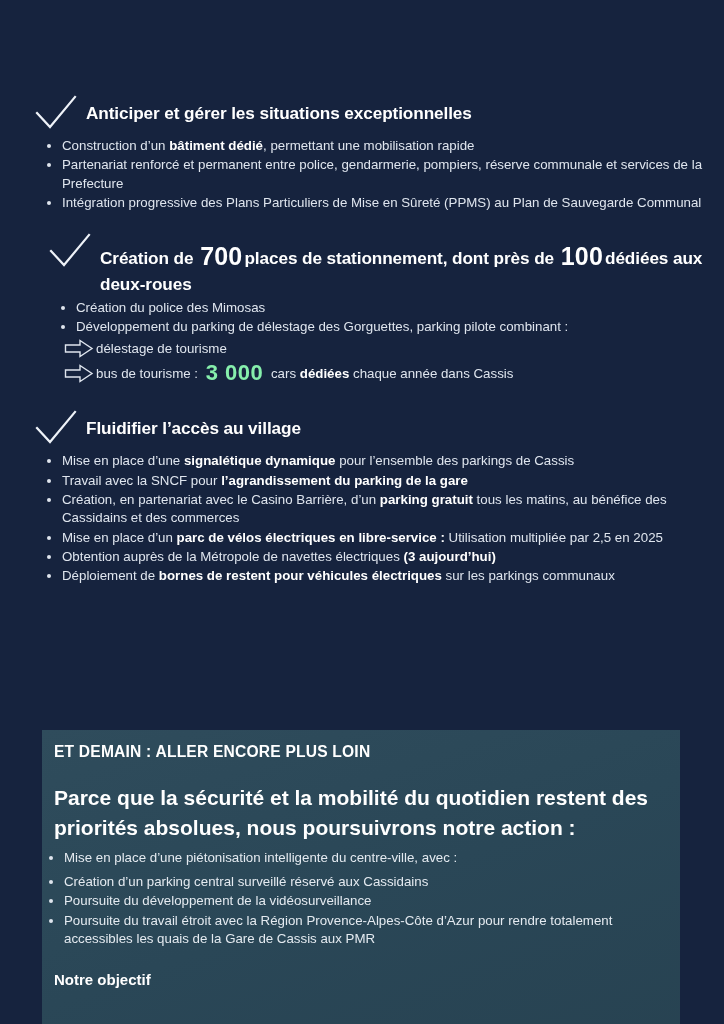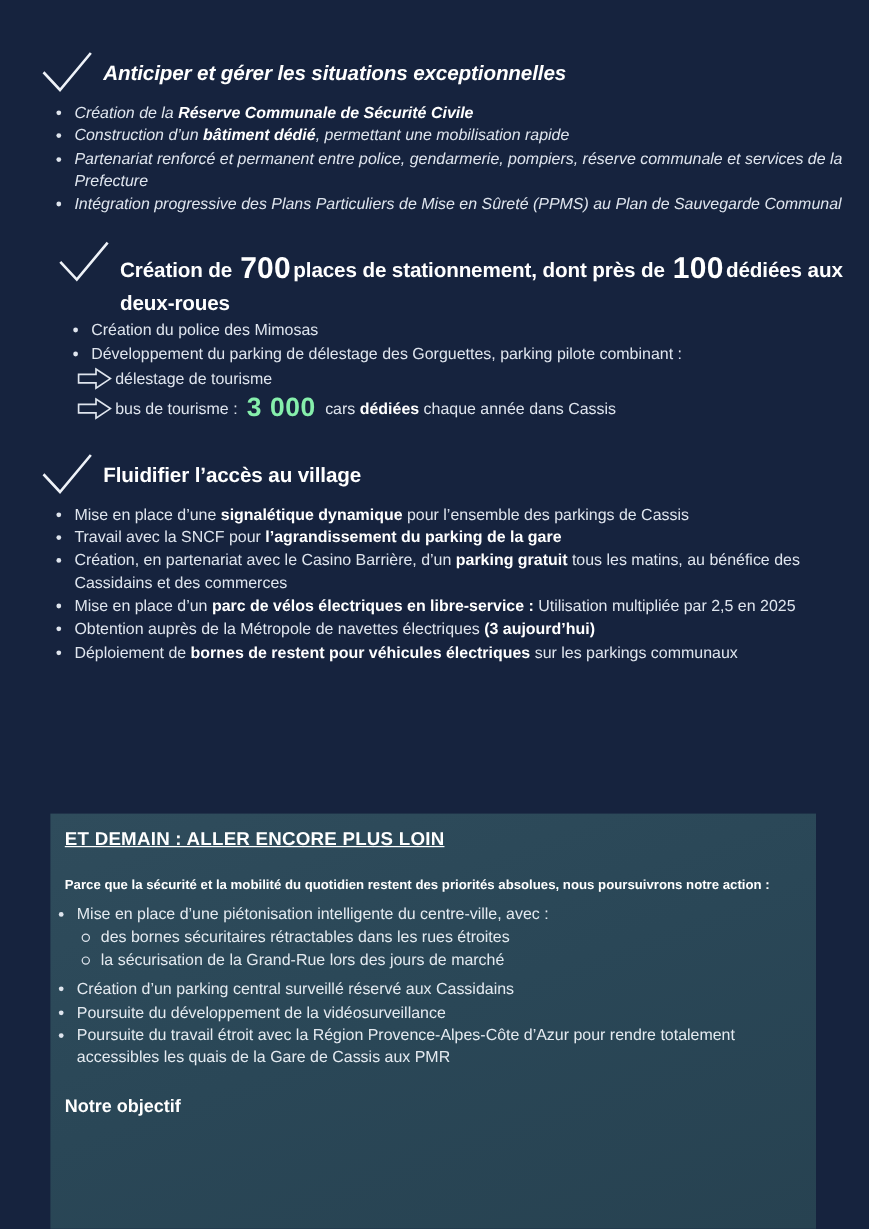--- a/index.html
+++ b/index.html
@@ -22,21 +22,21 @@
     height: 1024px;
     box-sizing: border-box;
     padding: 0;
   }
 
   
   .section {
     position: relative;
     padding-left: 34px;
   }
-  .sec-1 { margin-top: 46px; font-style: italic; }
+  .sec-1 { margin-top: 98px; }
   .sec-2 { margin-top: 24px; padding-left: 48px; }
   .sec-3 { margin-top: 26px; }
 
   .sec-head-row {
     display: flex;
     align-items: flex-start;
     gap: 8px;
   }
   .check-icon {
     flex: 0 0 auto;
@@ -158,24 +158,23 @@
     height: 347px;
     background: linear-gradient(160deg, #2f4c5c 0%, #2a4757 48%, #274251 100%);
     box-sizing: border-box;
   }
   .panel-head {
     font-size: 15.6px;
     font-weight: bold;
     color: #ffffff;
     letter-spacing: 0.2px;
     padding: 13px 0 0 12px;
-    text-decoration: underline;
   }
   .panel-lead {
-    font-size: 11px;
+    font-size: 21px;
     font-weight: bold;
     color: #ffffff;
     line-height: 1.42;
     padding: 22px 12px 0 12px;
     max-width: 600px;
   }
   .panel ul.bullets > li,
   .panel ul.subbullets > li {
     color: #e4eaf0;
   }
@@ -202,21 +201,20 @@
       <span class="check-icon">
         <svg viewBox="0 0 44 40" width="44" height="40">
           <path d="M3 19 L16 33 L41 3" fill="none" stroke="#eef2f8" stroke-width="2.2" stroke-linecap="square" stroke-linejoin="miter"></path>
           <path d="M3 19 L16 33 L41 3" fill="none" stroke="#16233e" stroke-width="0"></path>
           <path d="M6.5 16 L16 26.5 L37.5 1" fill="none" stroke="#eef2f8" stroke-width="0"></path>
         </svg>
       </span>
       <div class="sec-title"><b>Anticiper et gérer les situations exceptionnelles</b></div>
     </div>
     <ul class="bullets indent-head">
-        <li>Création de la <b>Réserve Communale de Sécurité Civile</b></li>
         <li>Construction d’un <b>bâtiment dédié</b>, permettant une mobilisation rapide</li>
         <li>Partenariat renforcé et permanent entre police, gendarmerie, pompiers, réserve communale et services de la Prefecture</li>
         <li>Intégration progressive des Plans Particuliers de Mise en Sûreté (PPMS) au Plan de Sauvegarde Communal</li>
       </ul>
   </div>
 
   <div class="section sec-2">
     <div class="sec-head-row">
       <span class="check-icon">
         <svg viewBox="0 0 44 40" width="44" height="40">
@@ -267,24 +265,20 @@
         <li>Déploiement de <b>bornes de restent pour véhicules électriques</b> sur les parkings communaux</li>
       </ul>
   </div>
 
   <div class="panel">
     <div class="panel-head">ET DEMAIN : ALLER ENCORE PLUS LOIN</div>
     <div class="panel-lead">Parce que la sécurité et la mobilité du quotidien restent des priorités absolues, nous poursuivrons notre action :</div>
     <ul class="bullets">
         <li>Mise en place d’une piétonisation intelligente du centre-ville, avec :</li>
       </ul>
-    <ul class="subbullets">
-        <li>des bornes sécuritaires rétractables dans les rues étroites</li>
-        <li>la sécurisation de la Grand-Rue lors des jours de marché</li>
-      </ul>
     <ul class="bullets">
         <li>Création d’un parking central surveillé réservé aux Cassidains</li>
         <li>Poursuite du développement de la vidéosurveillance</li>
         <li>Poursuite du travail étroit avec la Région Provence-Alpes-Côte d’Azur pour rendre totalement accessibles les quais de la Gare de Cassis aux PMR</li>
       </ul>
     <div class="panel-obj-title">Notre objectif</div>
 
   </div>
 
 </div>

